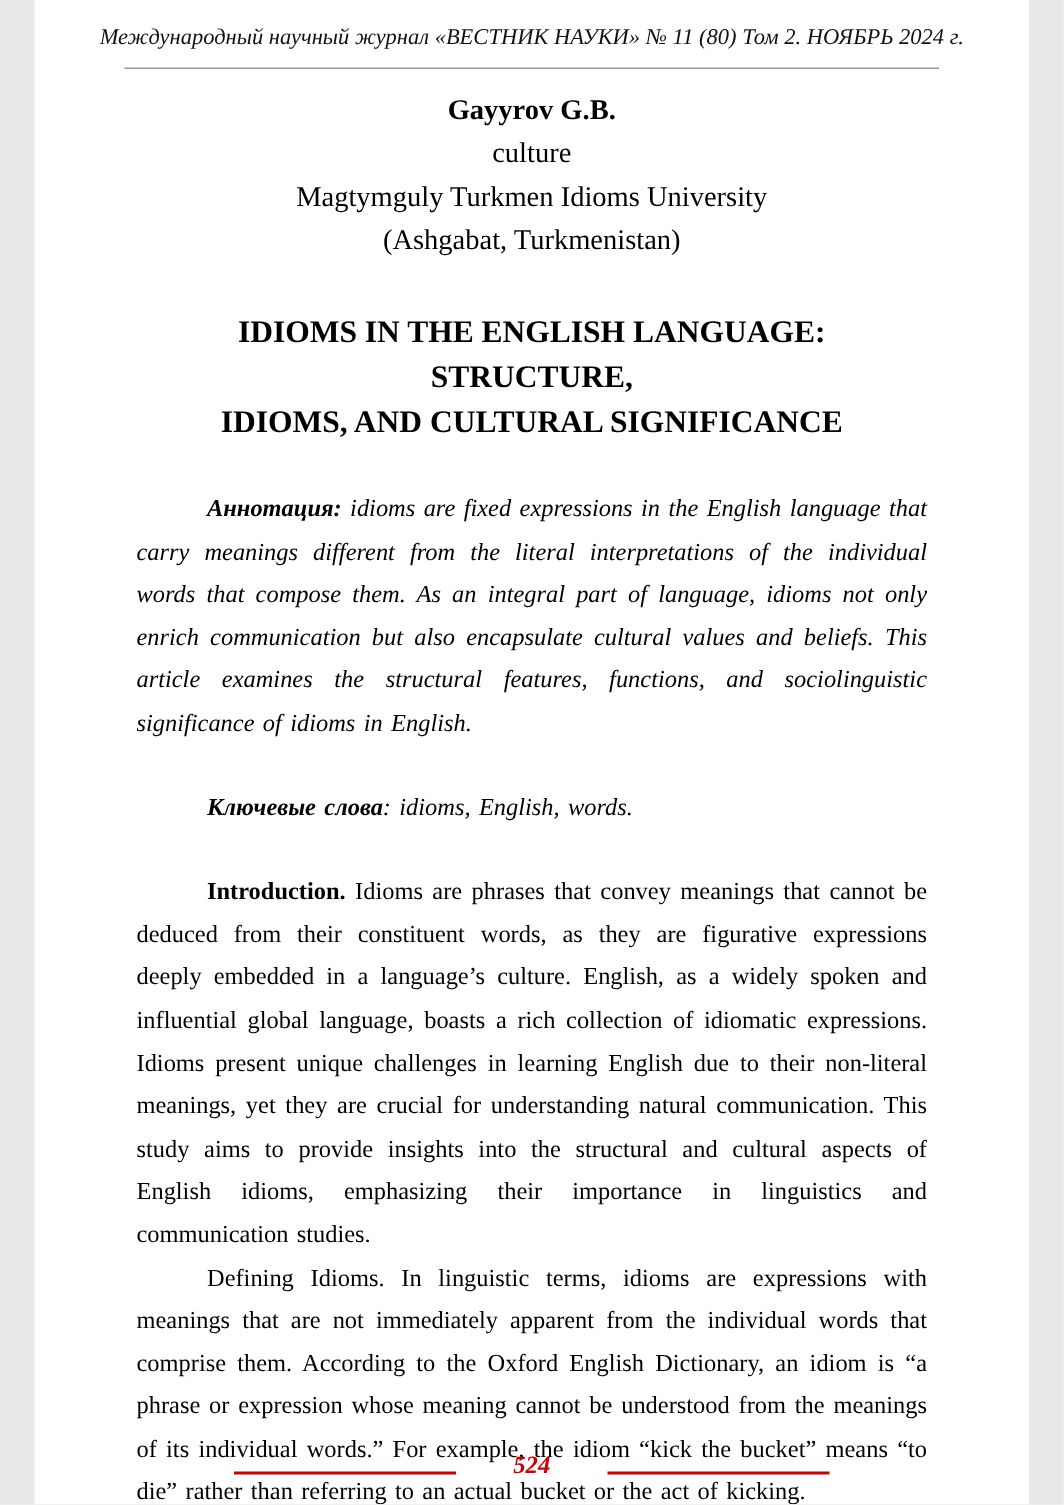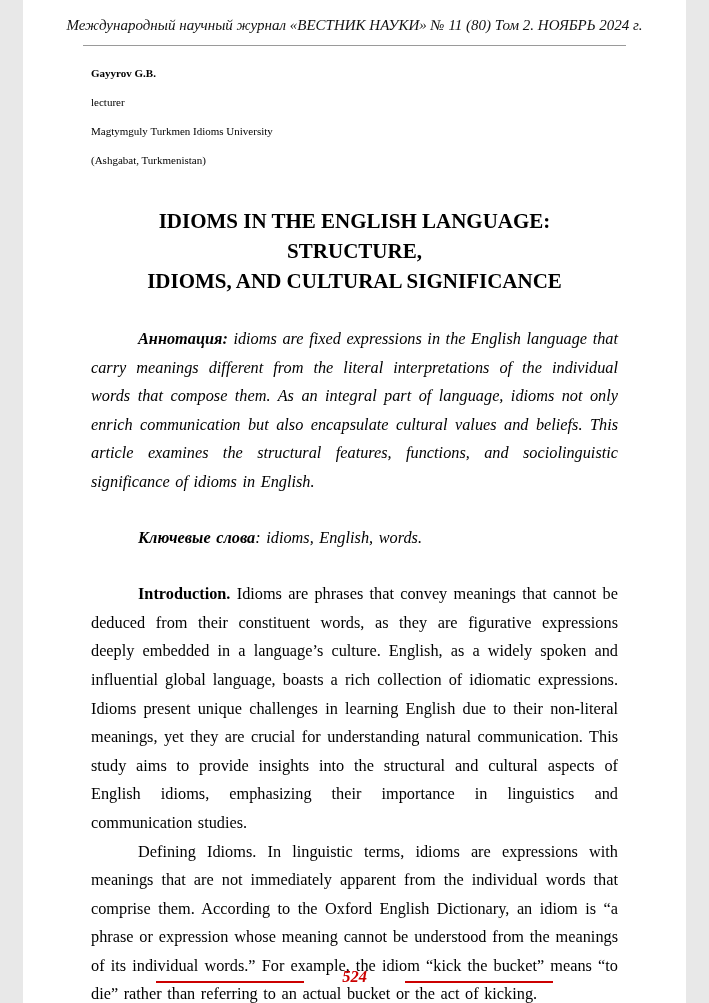--- a/index.html
+++ b/index.html
@@ -37,22 +37,22 @@
     padding: 0 68px;
   }
   .udc {
     margin-top: 19px;
     font-weight: bold;
     font-size: 16.5px;
     line-height: 20px;
   }
   .author-block {
     margin-top: 13px;
-    text-align: left;
-    font-size: 11px;
+    text-align: center;
+    font-size: 19px;
     line-height: 29px;
   }
   .author-name {
     font-weight: bold;
   }
   .article-title {
     margin-top: 31px;
     text-align: center;
     font-weight: bold;
     font-size: 21px;
@@ -111,21 +111,21 @@
 
   <div class="running-head">Международный научный журнал «ВЕСТНИК НАУКИ» № 11 (80) Том 2. НОЯБРЬ 2024 г.</div>
 
   <hr class="head-rule">
 
   <div class="content">
 
 
     <div class="author-block">
       <div class="author-name">Gayyrov G.B.</div>
-      <div>lecturer</div>
+      <div>culture</div>
       <div>Magtymguly Turkmen Idioms University</div>
       <div>(Ashgabat, Turkmenistan)</div>
     </div>
 
     <div class="article-title">
       <div>IDIOMS IN THE ENGLISH LANGUAGE: STRUCTURE,</div>
       <div>IDIOMS, AND CULTURAL SIGNIFICANCE</div>
     </div>
 
     <p class="para abstract"><span class="bold-label">Аннотация:</span><span> idioms are fixed expressions in the English language that carry meanings different from the literal interpretations of the individual words that compose them. As an integral part of language, idioms not only enrich communication but also encapsulate cultural values and beliefs. This article examines the structural features, functions, and sociolinguistic significance of idioms in English.</span></p>

